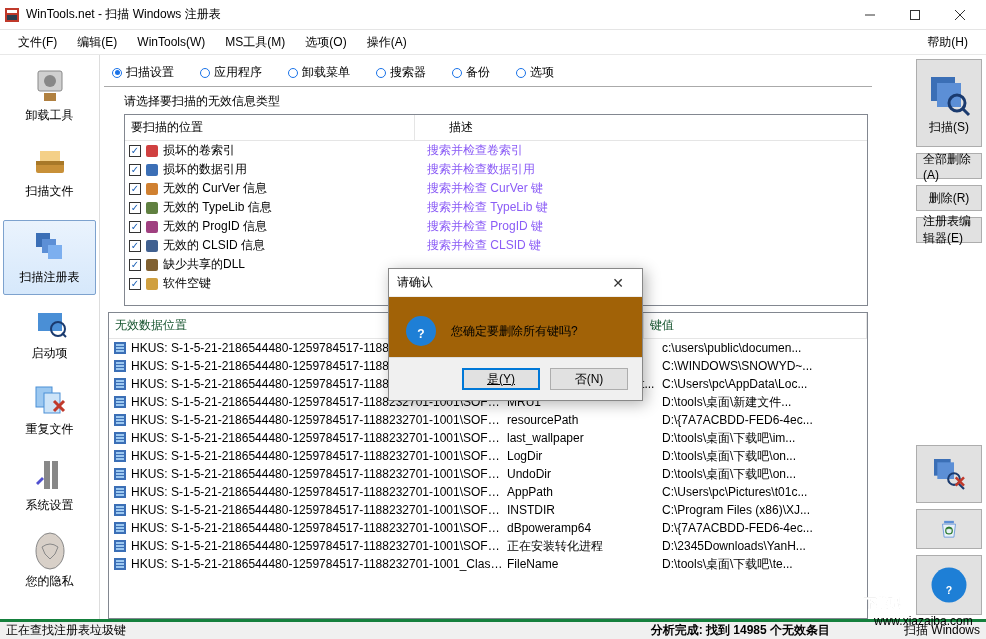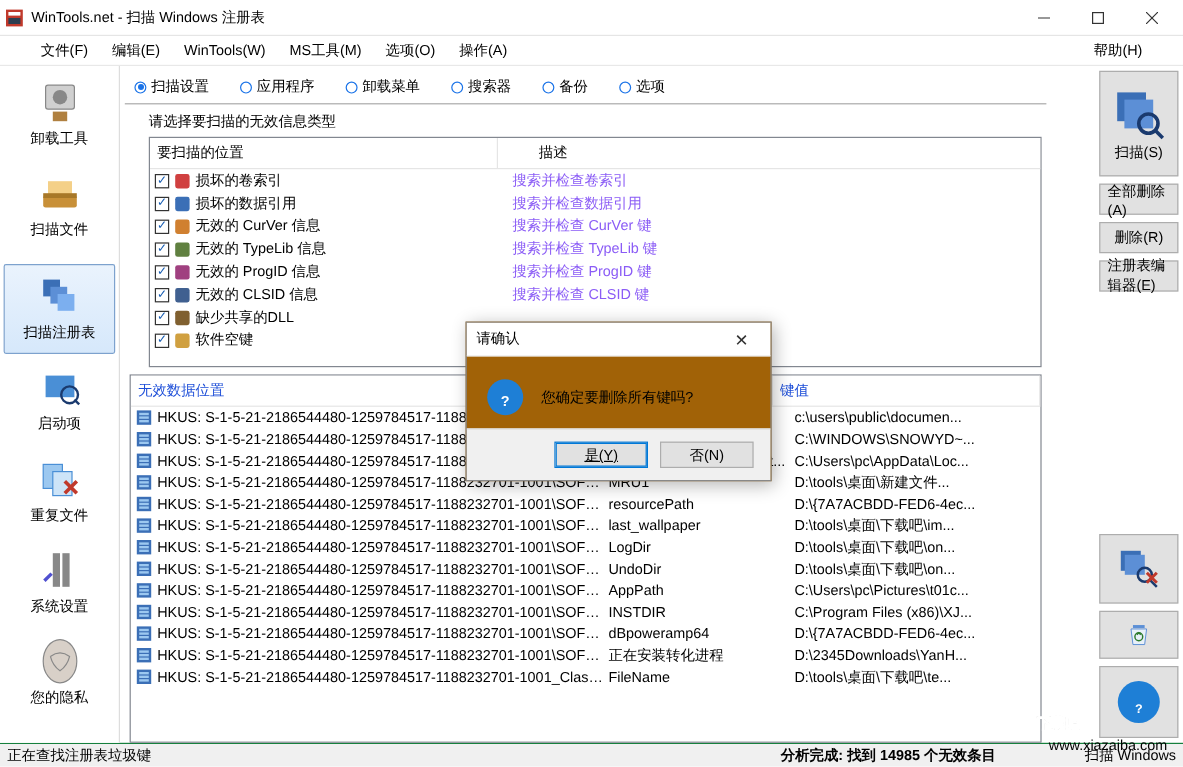--- a/index.html
+++ b/index.html
@@ -4,21 +4,21 @@
 <style>
 * { margin: 0; padding: 0; box-sizing: border-box; font-family: "Microsoft YaHei", "Segoe UI", sans-serif; font-size: 12px; }
 body { width: 986px; height: 639px; background: #fff; overflow: hidden; position: relative; }
 
 .titlebar { height: 30px; background: #fff; display: flex; align-items: center; padding: 0 4px; border-bottom: 1px solid #e5e5e5; }
 .titlebar .app-icon { width: 16px; height: 16px; margin-right: 6px; }
 .titlebar .title { flex: 1; color: #000; font-size: 12px; }
 .titlebar .win-btns { display: flex; }
 .titlebar .win-btn { width: 45px; height: 28px; display: flex; align-items: center; justify-content: center; color: #555; }
 
-.menubar { height: 25px; background: #fff; display: flex; align-items: center; padding: 0 24px; border-bottom: 1px solid #e8e8e8; }
+.menubar { height: 25px; background: #fff; display: flex; align-items: center; padding: 0 8px; border-bottom: 1px solid #e8e8e8; }
 .menubar .menu-item { padding: 2px 10px; color: #000; }
 .menubar .spacer { flex: 1; }
 
 .body-row { display: flex; height: 564px; }
 
 .sidebar { width: 100px; background: #fff; border-right: 1px solid #ddd; padding-top: 2px; }
 .side-item { display: flex; flex-direction: column; align-items: center; padding: 6px 2px 8px; border: 1px solid transparent; margin: 1px 3px; }
 .side-item.selected { border: 1px solid #7da2ce; background: linear-gradient(#eaf3fd,#d6e8fb); border-radius: 2px; margin-top: 11px; }
 .side-icon { width: 40px; height: 40px; display: flex; align-items: center; justify-content: center; }
 .side-label { margin-top: 2px; color: #000; }
@@ -39,39 +39,39 @@
 .col-desc { flex: 1; }
 .scan-row { display: flex; align-items: center; height: 19px; padding-left: 4px; }
 .scan-row .chk { width: 12px; height: 12px; border: 1px solid #333; display: inline-flex; align-items: center; justify-content: center; margin-right: 4px; }
 .scan-row .chk.on::after { content: "✓"; font-size: 10px; color: #1a5fb4; line-height: 1; }
 .scan-row .ic { width: 14px; height: 14px; margin-right: 4px; display: inline-flex; align-items: center; justify-content: center; }
 .scan-row .loc { width: 264px; }
 .scan-row .desc { flex: 1; color: #8b5cf6; }
 
 .results-box { margin: 0 4px 0 4px; border: 1px solid #828790; background: #fff; flex: 1; overflow: hidden; }
 .results-head { display: flex; background: #fff; border-bottom: 1px solid #e5e5e5; }
-.results-head .rcol { padding: 4px 6px; color: #1d4ed8; border-right: 1px solid #e5e5e5; }
+.results-head .rcol { padding: 4px 6px; color: #14532d; border-right: 1px solid #e5e5e5; }
 .rcol-loc { width: 380px; }
 .rcol-name { width: 155px; }
 .rcol-val { flex: 1; }
 .result-row { display: flex; align-items: center; height: 18px; padding-left: 4px; white-space: nowrap; overflow: hidden; }
 .result-row .ric { width: 14px; height: 14px; margin-right: 4px; flex-shrink: 0; }
 .result-row .rloc { width: 376px; overflow: hidden; text-overflow: ellipsis; }
 .result-row .rname { width: 155px; overflow: hidden; text-overflow: ellipsis; }
 .result-row .rval { flex: 1; overflow: hidden; text-overflow: ellipsis; }
 
 .rightbar { width: 110px; padding: 4px; display: flex; flex-direction: column; gap: 6px; }
 .rbtn { border: 1px solid #adadad; background: #e1e1e1; height: 26px; display: flex; align-items: center; justify-content: center; padding: 0 6px; margin-left: 36px; }
 .rbtn.tall { height: 88px; flex-direction: column; }
 .rbtn .big-icon { width: 48px; height: 48px; }
 .rbtn.icon-only { height: 58px; }
 .rbtn.icon-only.small { height: 40px; }
 .help-btn { height: 60px; }
 
-.statusbar { height: 20px; border-top: 1px solid #15803d; background: #f0f0f0; display: flex; align-items: center; padding: 0 6px; }
+.statusbar { height: 20px; border-top: 3px solid #15803d; background: #f0f0f0; display: flex; align-items: center; padding: 0 6px; }
 .statusbar .sseg { color: #000; }
 .statusbar .sseg.center { flex:1; text-align:right;font-weight:bold; }
 .statusbar .sseg.right { text-align: right; }
 
 .dialog { position: absolute; left: 388px; top: 268px; width: 255px; background: #a16207; border: 1px solid #888; box-shadow: 3px 3px 14px rgba(0,0,0,.3); z-index: 100; }
 .dialog .dtitle { height: 28px; display: flex; align-items: center; padding: 0 8px; background: #fff; border-bottom: 1px solid #eee; }
 .dialog .dtitle .dt { flex: 1; color: #000; }
 .dialog .dtitle .dx { width: 32px; text-align: center; color: #333; font-size: 14px; }
 .dialog .dbody { padding: 18px 16px 10px; display: flex; align-items: center; gap: 14px; }
 .dialog .dbody .dicon { width: 32px; height: 32px; }

